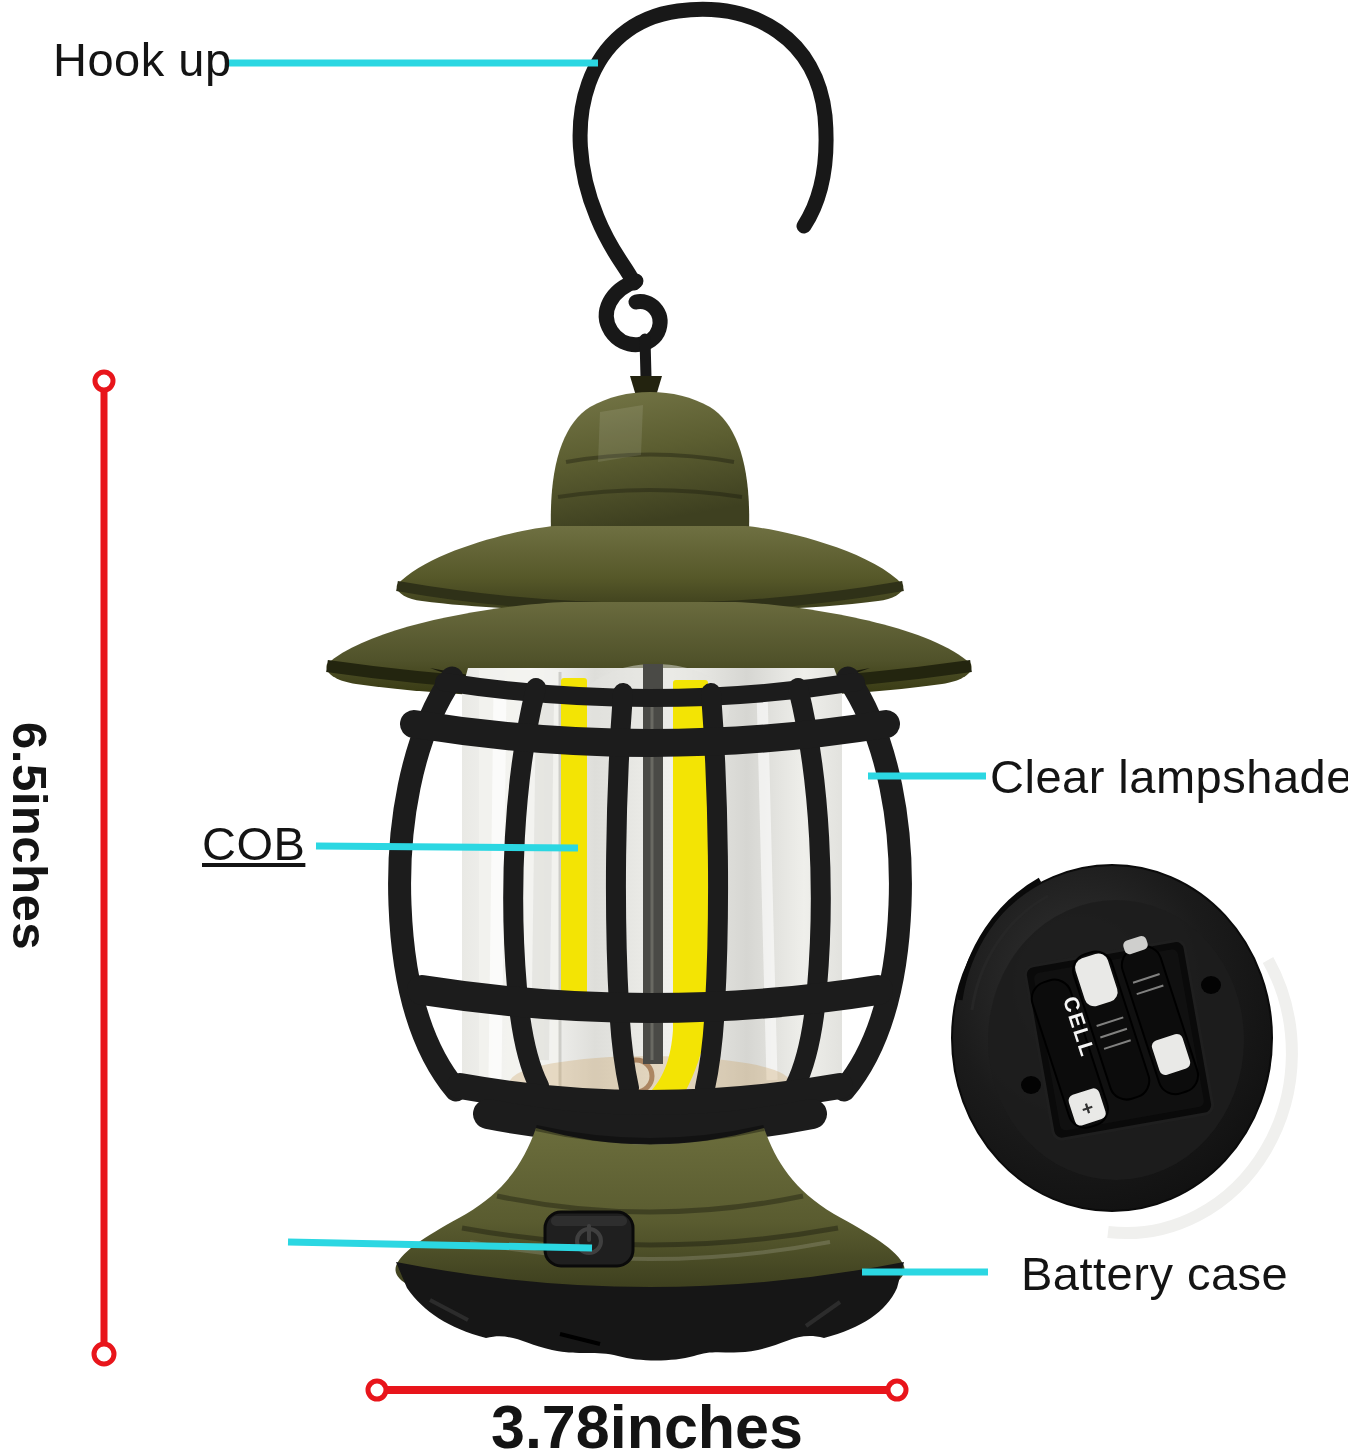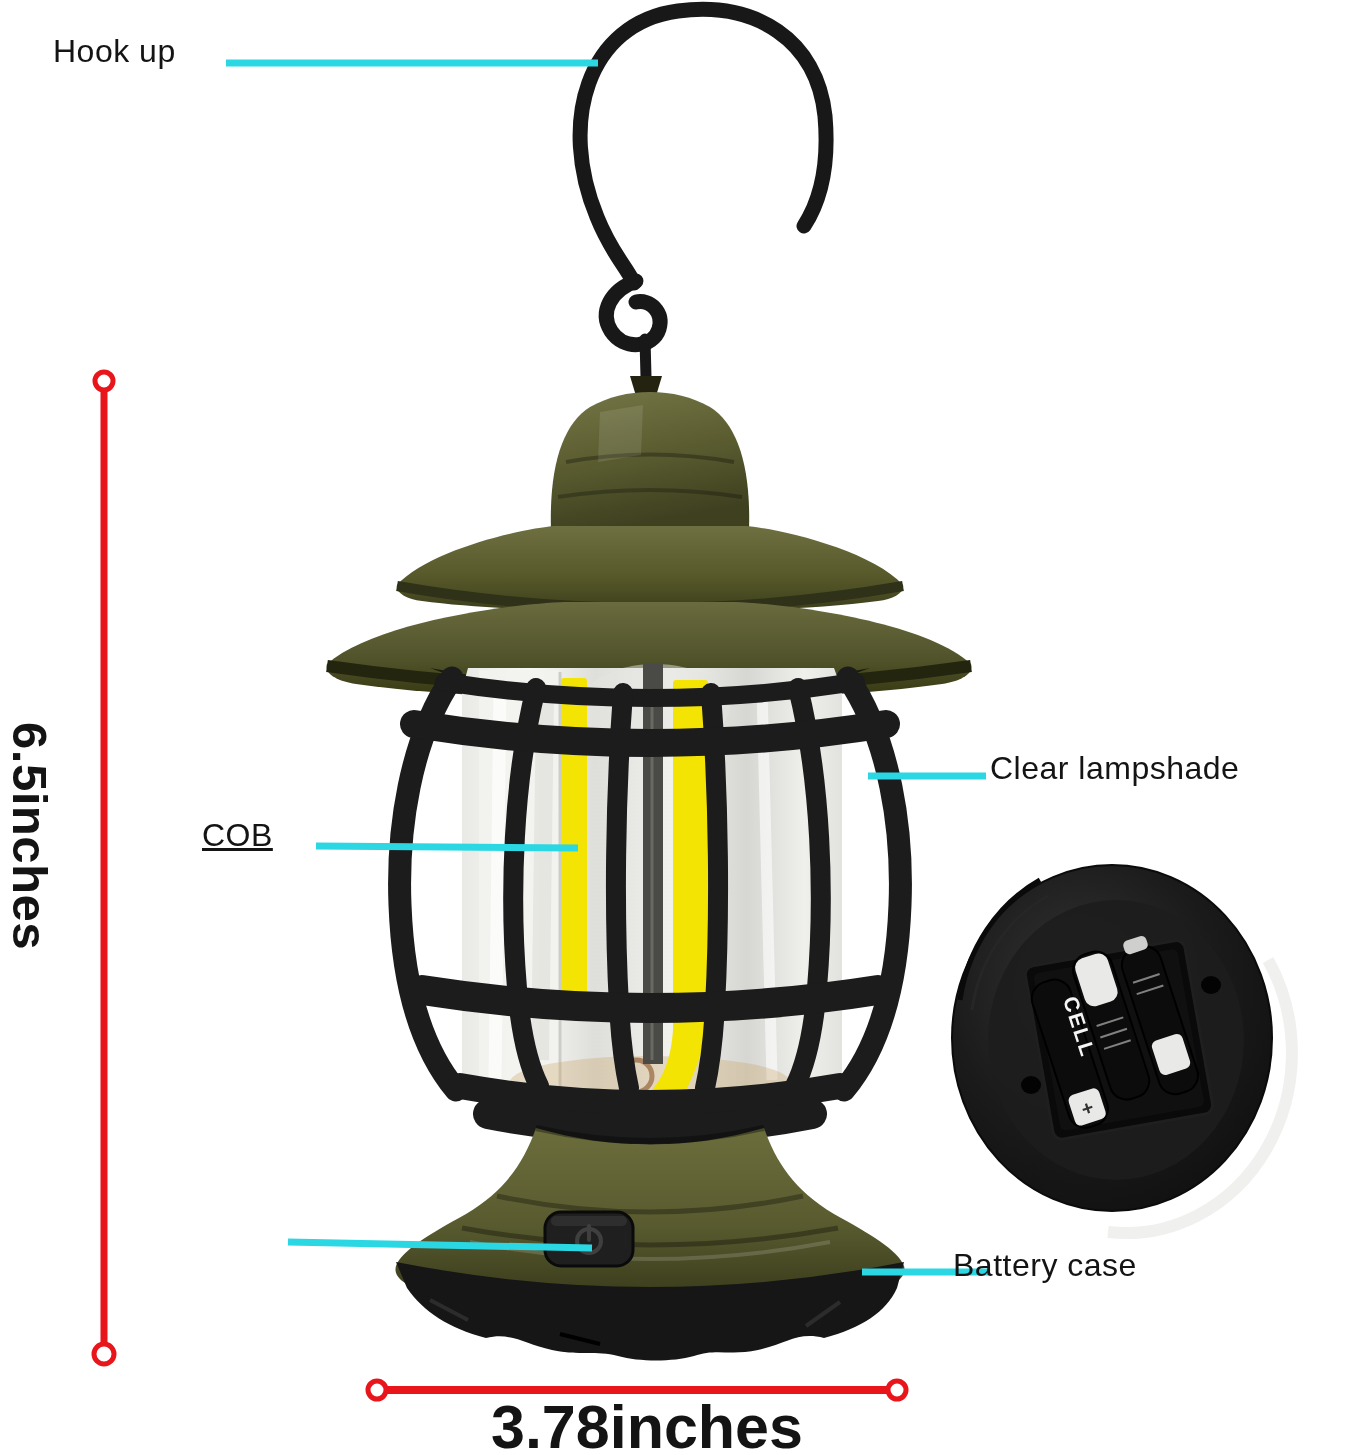--- a/index.html
+++ b/index.html
@@ -7,21 +7,21 @@
     position:relative;
     width:1348px;height:1455px;
     background:#ffffff;
     font-family:"Liberation Sans", sans-serif;
     overflow:hidden;
   }
   #artwork{position:absolute;left:0;top:0;}
   .label{
     position:absolute;
     color:#141414;
-    font-size:32px;
+    font-size:47px;
     line-height:1.1;
     white-space:nowrap;
     letter-spacing:0.5px;
   }
   .label.bold{font-weight:700;}
   #height-label{
     left:-114px;top:806px;
     width:280px;height:60px;
     text-align:center;
     font-size:49px;
@@ -31,21 +31,21 @@
     left:397px;top:1394px;
     width:500px;
     text-align:center;
     font-size:61px;
     letter-spacing:0px;
   }
   #hook-label{left:53px;top:34px;}
   #cob-label{left:202px;top:818px;text-decoration:underline;}
   #lampshade-label{left:990px;top:751px;}
   #switch-label{left:138px;top:1208px;font-size:49px;}
-  #battery-label{left:953px;top:1248px;}
+  #battery-label{left:1021px;top:1248px;}
 </style>
 </head>
 <body>
 
 <div id="canvas">
 
   <svg id="artwork" width="1348" height="1455" viewBox="0 0 1348 1455">
     <defs>
       <linearGradient id="gBell" x1="0" y1="0" x2="0.25" y2="1">
         <stop offset="0" stop-color="#757647"></stop>

